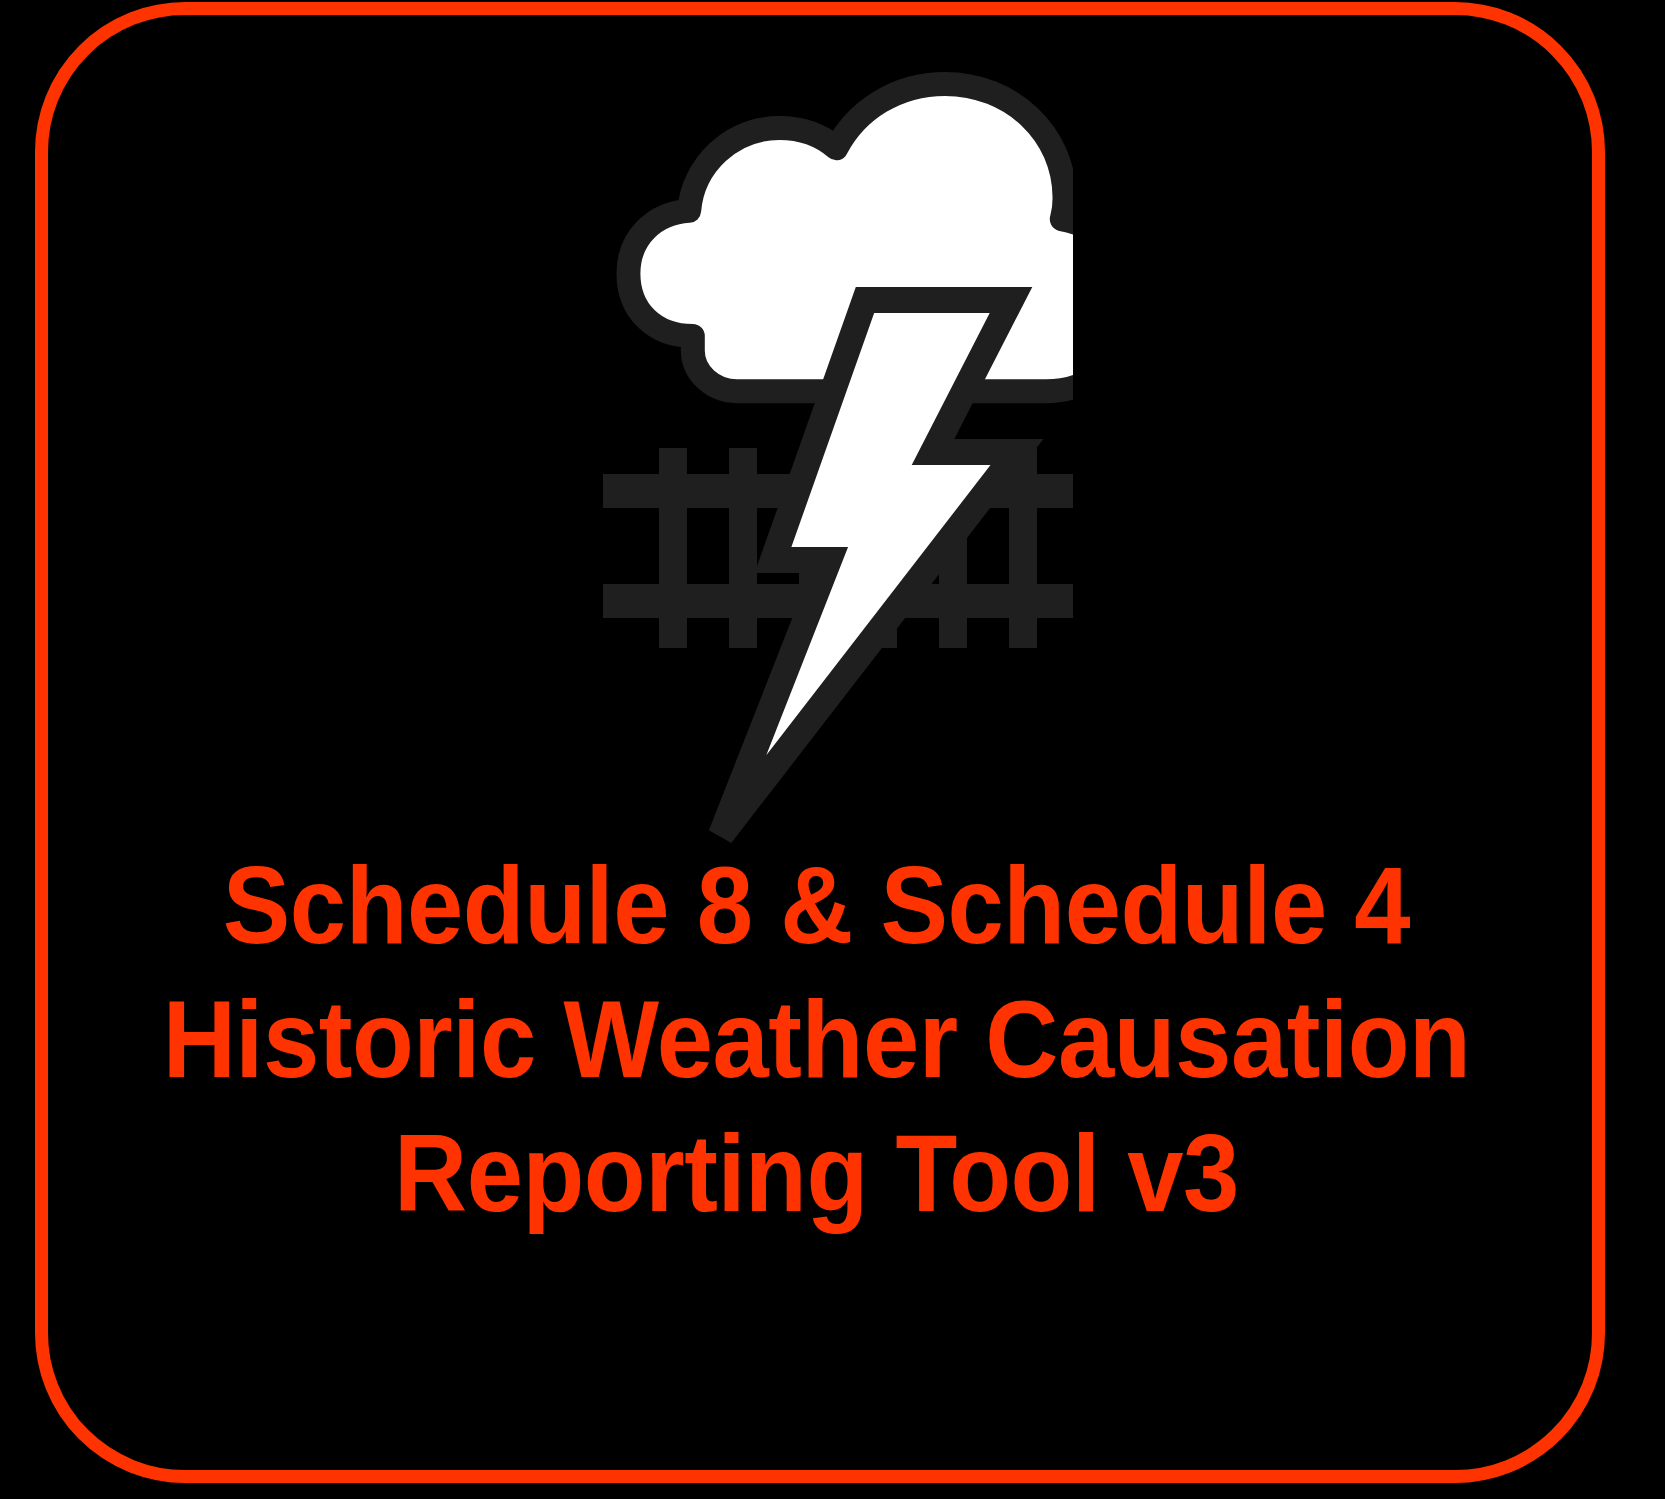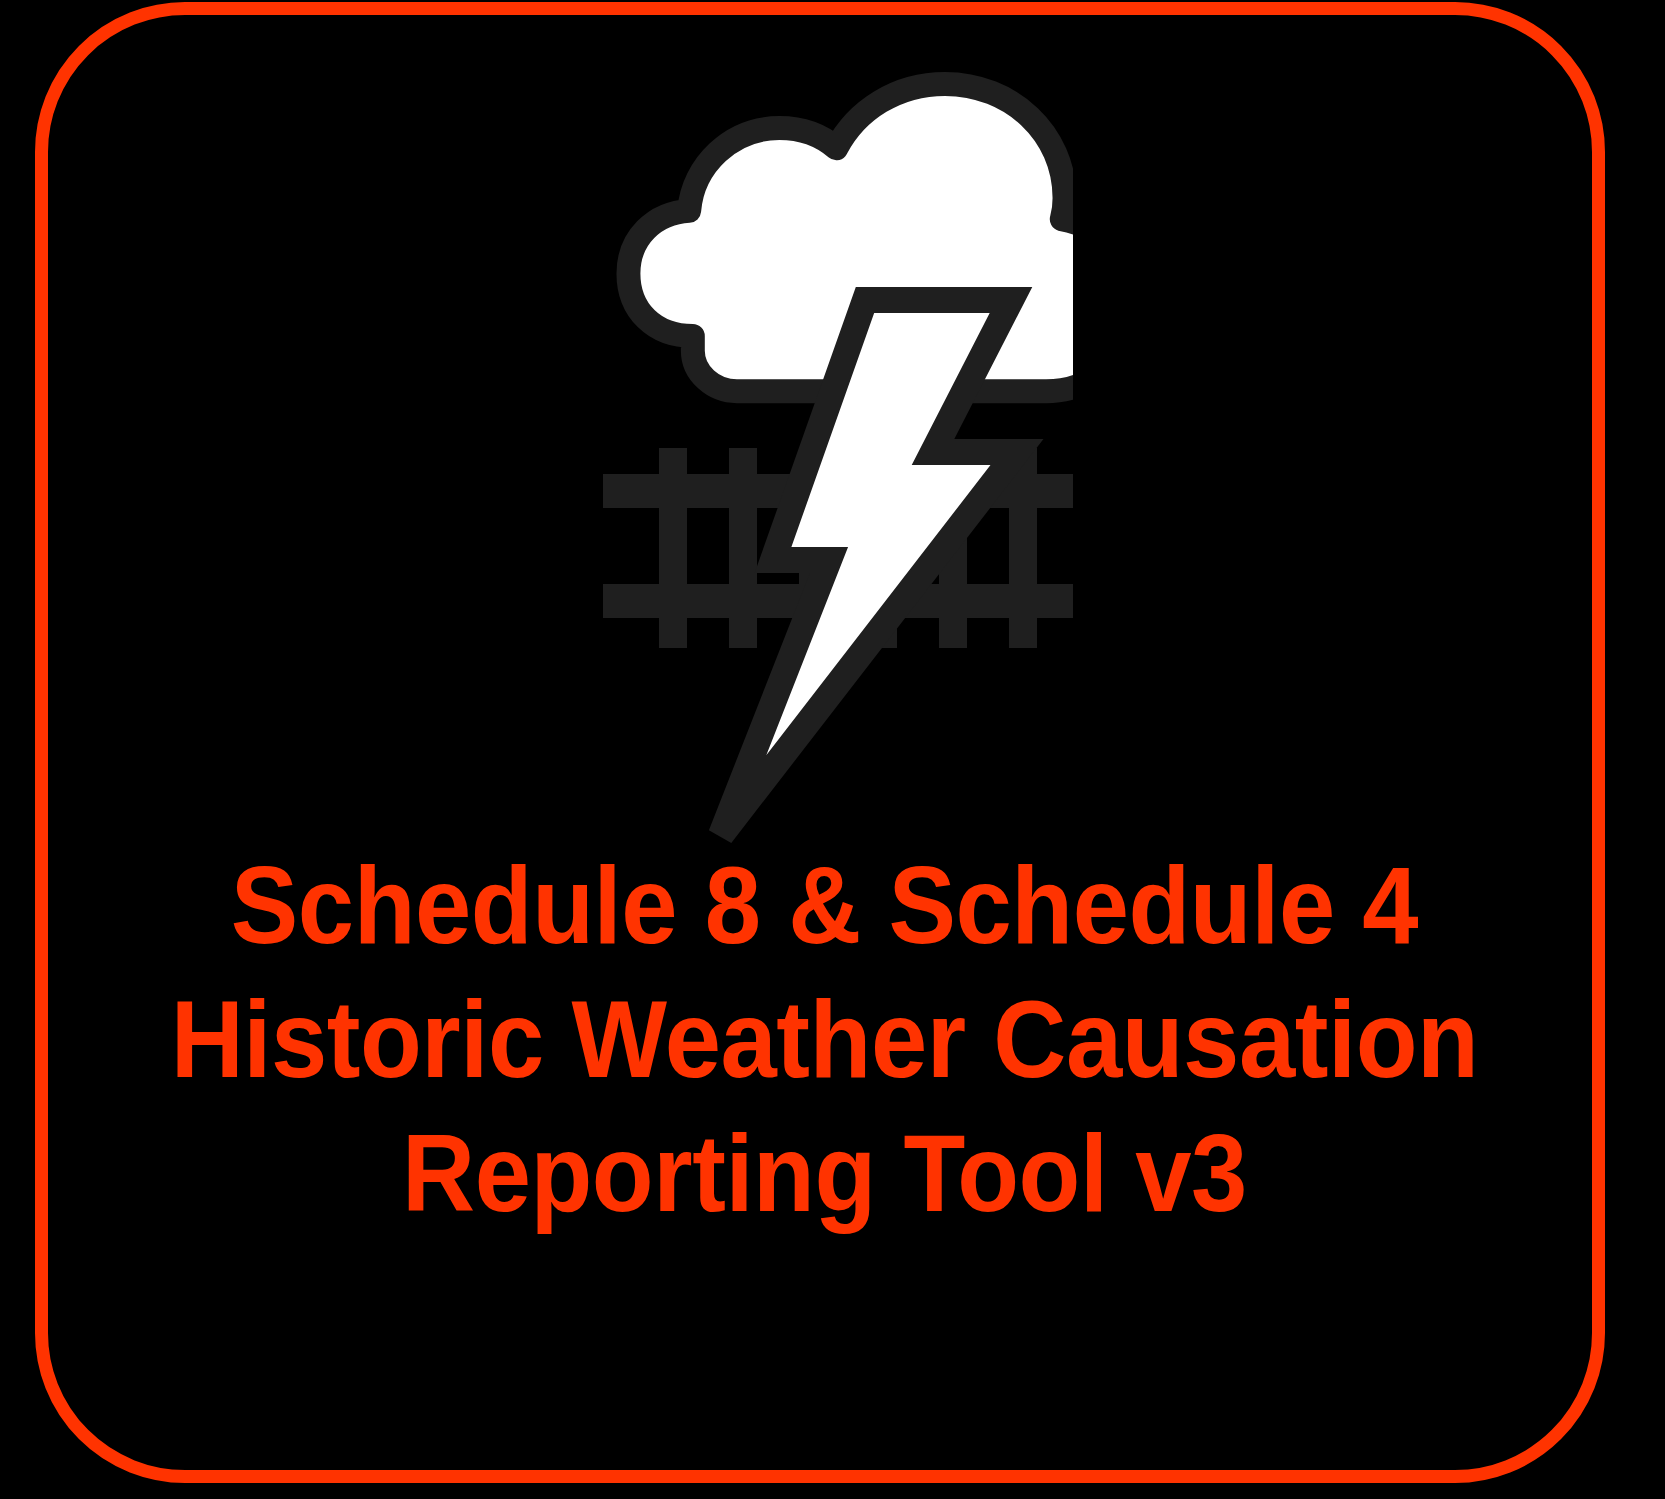--- a/index.html
+++ b/index.html
@@ -43,21 +43,21 @@
     position: absolute;
     left: 50%;
     transform: translateX(-50%);
     top: 0;
     display: block;
   }
 
   
   #title-block {
     position: absolute;
-    left: 52px;
+    left: 44px;
     top: 838px;
     width: 1545px;
     text-align: center;
   }
   .title-line {
     color: #ff3300;
     font-family: "Liberation Sans Narrow", "Liberation Sans", "DejaVu Sans Condensed", "DejaVu Sans", sans-serif;
     font-weight: bold;
     font-size: 108px;
     line-height: 134px;

